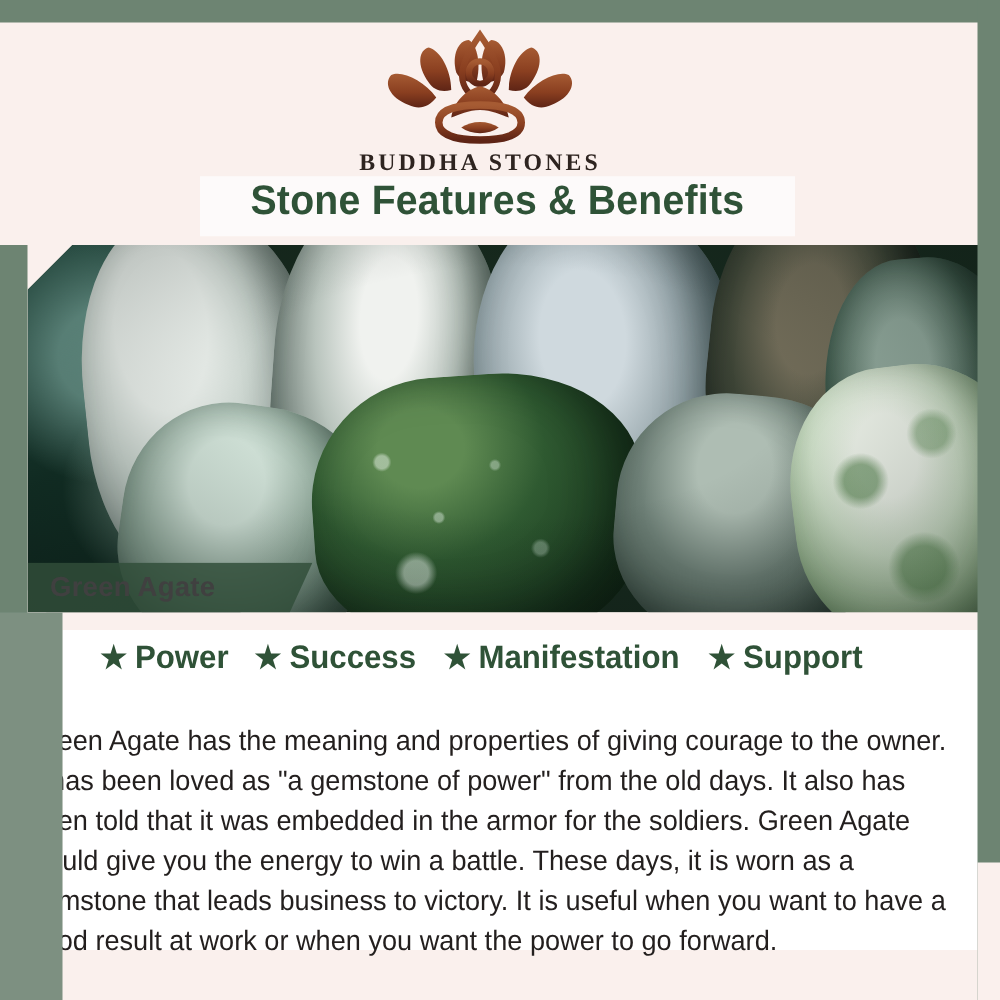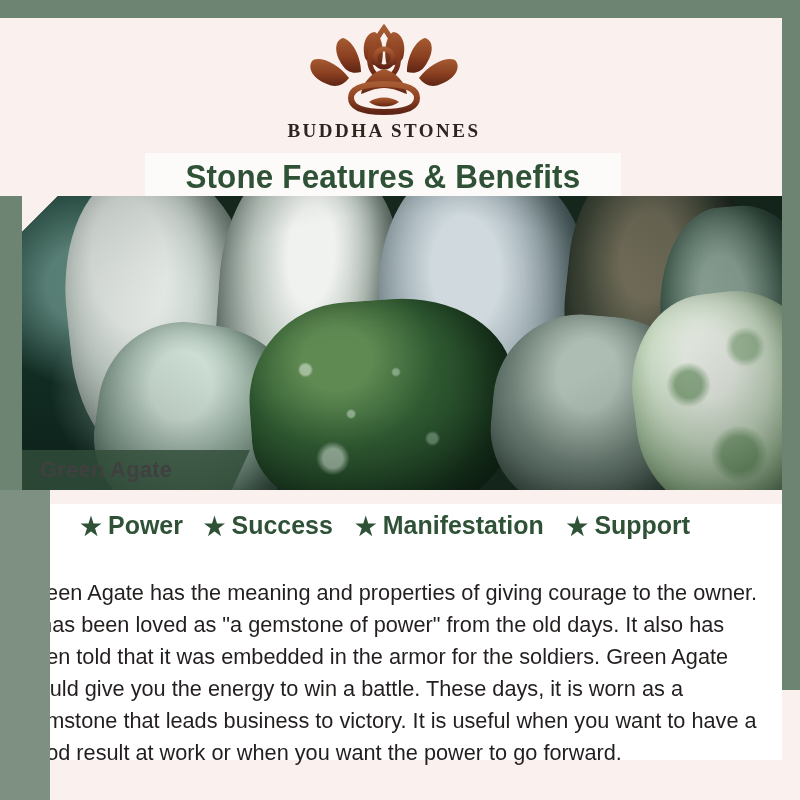--- a/index.html
+++ b/index.html
@@ -89,28 +89,26 @@
     font-family: "Liberation Serif", serif;
     font-size: 19px;
     font-weight: 700;
     letter-spacing: 2.5px;
     color: #2e2420;
   }
 
   
   .title-box {
     position: absolute;
-    left: 145px; top: 141px;
+    left: 160px; top: 141px;
     width: 476px; height: 48px;
     background: #fdfafa;
     z-index: 3;
     display: flex;
-    align-items: center;
     justify-content: center;
-    margin-top: 12px;
   }
   .title-text {
     font-family: "Liberation Sans Narrow", "Liberation Sans", sans-serif;
     font-size: 33px;
     font-weight: 700;
     color: #2f5237;
     letter-spacing: 0.2px;
     transform: scaleX(0.95);
   }
 

